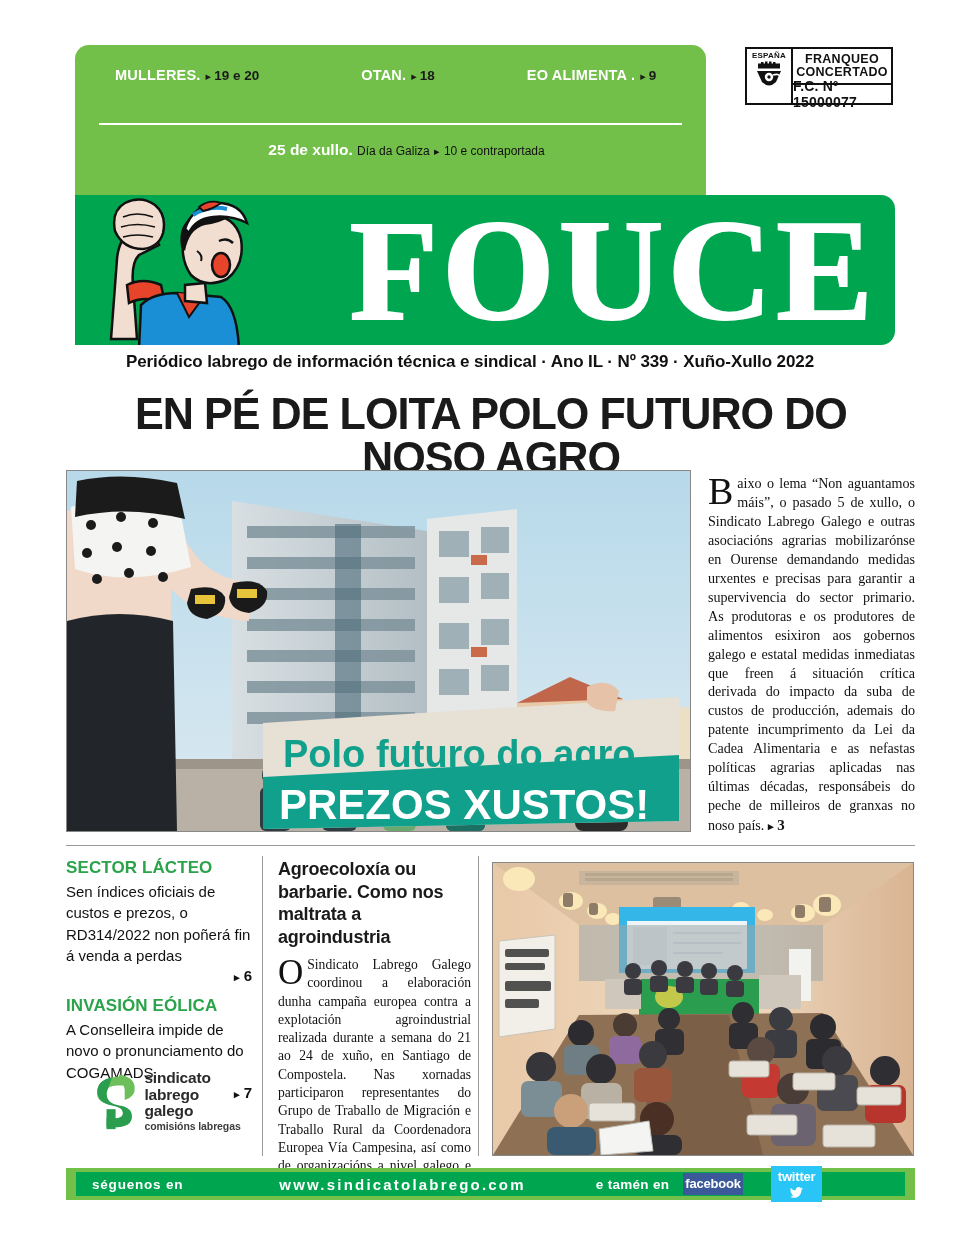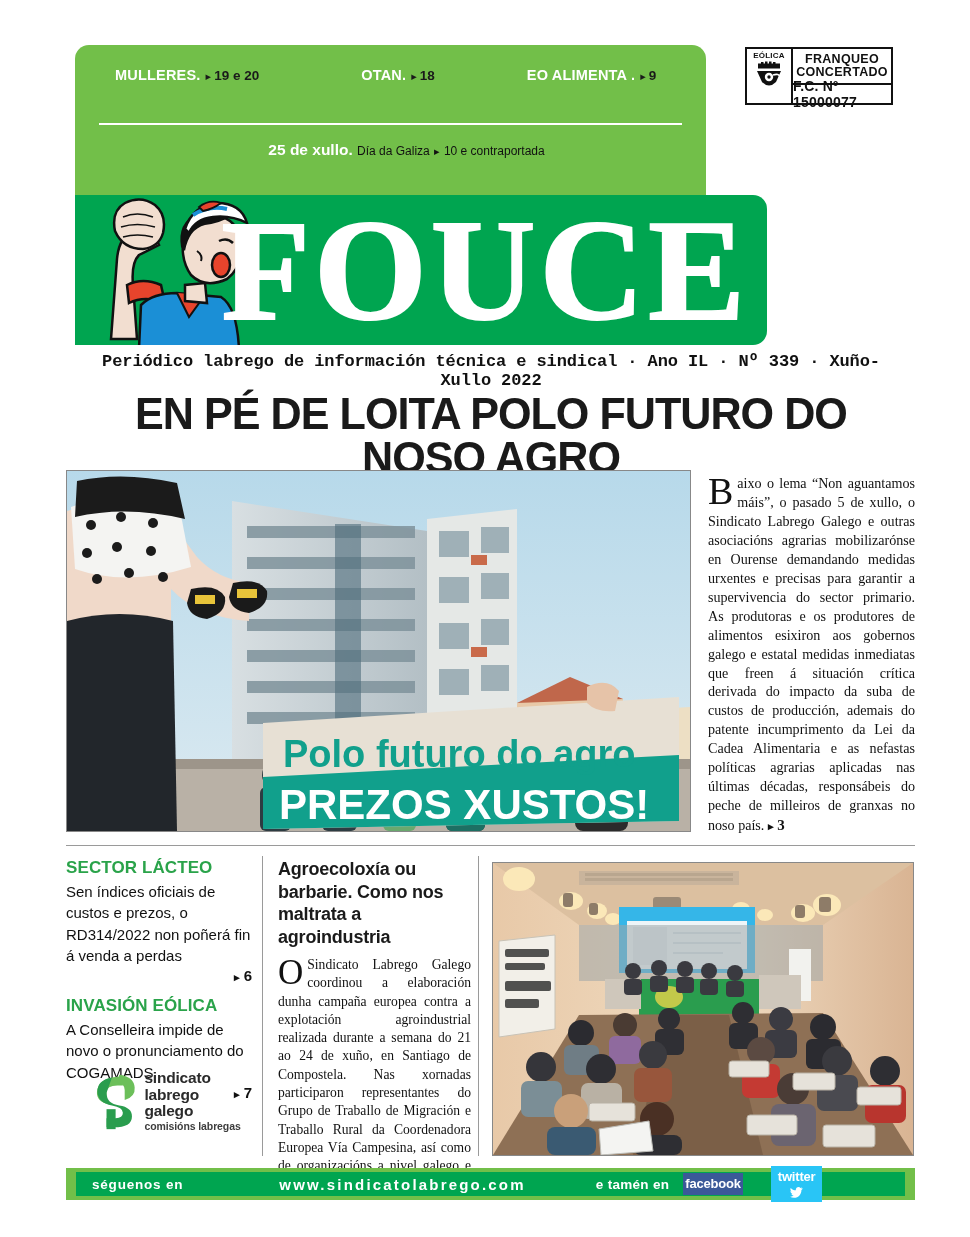--- a/index.html
+++ b/index.html
@@ -69,42 +69,42 @@
   }
   .stamp-fr { font-size: 12.5px; font-weight: bold; letter-spacing: .3px; color:#111; }
   .stamp-r-bot {
     height: 18px; display:flex; align-items:center; justify-content:center;
     font-size: 14px; font-weight: bold; color:#111; letter-spacing: .2px;
   }
 
   
   .masthead {
     position: absolute; left: 75px; top: 195px;
-    width: 692px; height: 150px;
+    width: 820px; height: 150px;
     background: #00a550;
     border-radius: 0 14px 14px 0;
     overflow: hidden;
   }
   .fouce-title {
     position: absolute; right: 18px; top: 50%;
     transform: translateY(-50%);
     font-family: "Liberation Serif", serif;
     font-weight: bold;
     font-size: 145px;
     line-height: .8;
     color: #ffffff;
     letter-spacing: 4px;
     -webkit-text-stroke: 2px #ffffff;
   }
   .protester { position: absolute; left: 6px; bottom: -4px; }
 
   .tagline {
-    position: absolute; left: 81px; top: 352px; width: 820px;
+    position: absolute; left: 60px; top: 352px; width: 820px;
     text-align: center;
-    font-family: Liberation Mono, monospace;
+    font-family: Liberation Sans, sans-serif;
     font-weight: bold;
     font-size: 17px;
     color: #111;
     letter-spacing: -0.1px;
   }
 
   
   .headline {
     position: absolute; left: 68px; top: 392px; width: 846px;
     font-family: "Liberation Sans", sans-serif;
@@ -278,21 +278,21 @@
     <div class="top-date">
       <span class="d1">25 de xullo.</span>
       <span class="d2">Día da Galiza</span>
       <span class="arw">▸</span>
       <span class="d2">10 e contraportada</span>
     </div>
   </div>
 
   <div class="stamp">
     <div class="stamp-l">
-      <div class="stamp-espana">EÓLICA</div>
+      <div class="stamp-espana">ESPAÑA</div>
       <svg class="stamp-horn" width="30" height="30" viewBox="0 0 30 30">
         <rect x="4" y="2.5" width="22" height="5" fill="#111"></rect>
         <rect x="7" y="1" width="2.5" height="2" fill="#111"></rect>
         <rect x="11" y="0.5" width="2.5" height="2.5" fill="#111"></rect>
         <rect x="15" y="0.5" width="2.5" height="2.5" fill="#111"></rect>
         <rect x="19" y="1" width="2.5" height="2" fill="#111"></rect>
         <path d="M3 10 L27 10 L22 21 Q15 28 8 21 Z" fill="#111"></path>
         <circle cx="15" cy="16" r="4.2" fill="#fff"></circle>
         <circle cx="15" cy="16" r="1.7" fill="#111"></circle>
         <path d="M19 14 Q25 12 26 16" stroke="#fff" stroke-width="1.6" fill="none"></path>

